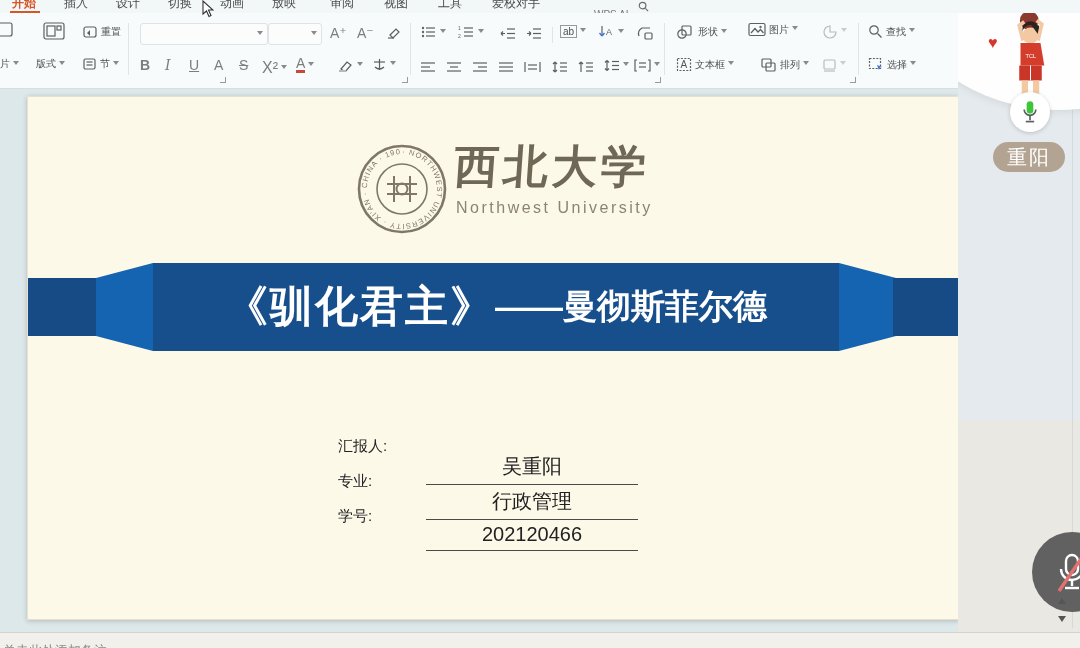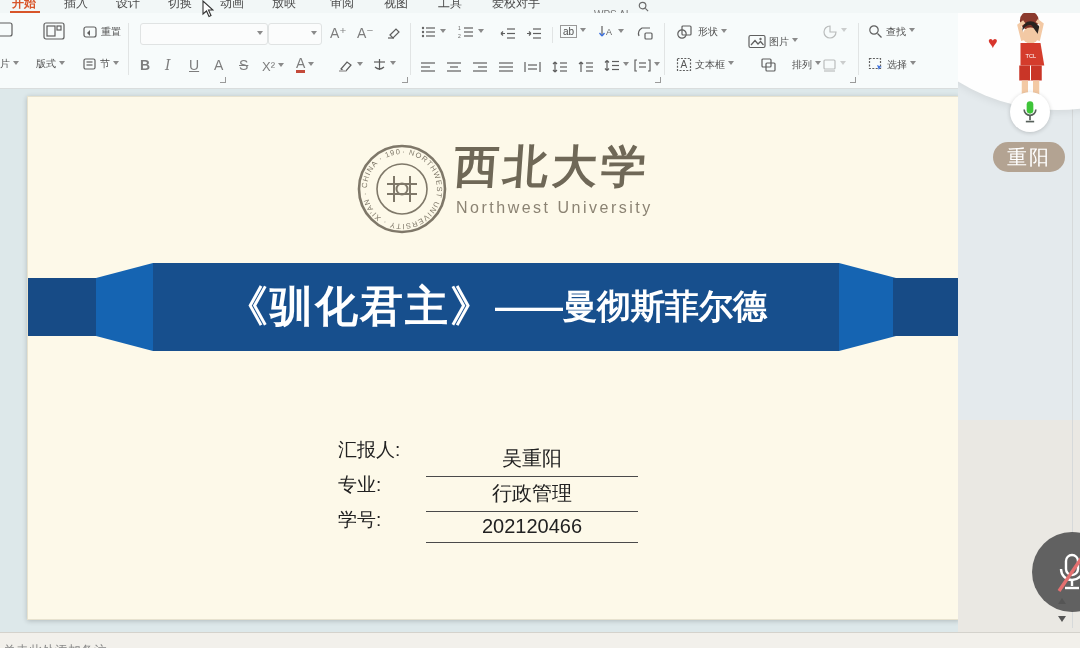--- a/index.html
+++ b/index.html
@@ -42,22 +42,22 @@
   
   .bn-main{position:absolute;left:125px;top:166px;width:686px;height:88px;background:#174f8d;
            display:flex;align-items:center;justify-content:center;}
   .bn-tail{position:absolute;top:181px;width:68px;height:58px;background:#174b86;}
   .bn-fold{position:absolute;top:166px;width:57px;height:88px;}
   .bn-t1{font-size:43px;font-weight:bold;color:#fff;letter-spacing:2px;}
   .bn-t2{font-size:34px;font-weight:bold;color:#fff;}
 
   
   .frow{position:absolute;left:310px;width:330px;height:26px;}
-  .flabel{position:absolute;left:0;top:0;font-size:19px;color:#222;}
-  .fval{position:absolute;left:88px;top:8px;width:212px;text-align:center;font-size:20px;color:#222;
+  .flabel{position:absolute;left:0;top:0;font-size:15px;color:#222;}
+  .fval{position:absolute;left:88px;top:16px;width:212px;text-align:center;font-size:20px;color:#222;
         border-bottom:1.5px solid #4a4a4a;padding-bottom:4px;}
 
   
   .panel{left:958px;top:0;width:122px;height:648px;background:#e4eaed;overflow:hidden;z-index:25;}
   .panel-bottom{position:absolute;left:0;top:420px;width:122px;height:212px;background:#eae8e3;}
   .scrolltrack{position:absolute;left:114px;top:88px;width:1px;height:540px;background:#d6d9da;}
   .bigcircle{position:absolute;left:-90px;top:-270px;width:380px;height:380px;border-radius:50%;background:#fefefe;box-shadow:0 2px 8px rgba(0,0,0,.08);}
   .micbtn{position:absolute;left:52px;top:92px;width:40px;height:40px;border-radius:50%;background:#fff;
           box-shadow:0 1px 4px rgba(0,0,0,.18);display:flex;align-items:center;justify-content:center;}
   .namepill{position:absolute;left:35px;top:142px;width:72px;height:30px;border-radius:15px;background:#b3a392;
@@ -151,21 +151,21 @@
     <path d="M5 9 l6 -6 l3 3 l-6 6 z" class="ricon"></path>
       <line x1="3" y1="12" x2="9" y2="12" class="ricon"></line>
   </svg>
 
   <span class="abs ftglyph" style="left:140px;top:44px;font-weight:bold">B</span>
   <span class="abs ftglyph" style="left:165px;top:44px;font-style:italic;font-family:'DejaVu Serif',serif">I</span>
   <span class="abs ftglyph" style="left:189px;top:44px;text-decoration:underline">U</span>
   <span class="abs ftglyph" style="left:214px;top:44px">A</span>
   <span class="abs ftglyph" style="left:239px;top:44px;text-decoration:line-through">S</span>
   <div class="rbtn" style="left:262px;top:46px">
-    <span class="ftglyph" style="font-size:13px">X²</span>
+    <span class="ftglyph" style="font-size:16px">X²</span>
       <i class="cv"></i>
   </div>
   <div class="rbtn" style="left:296px;top:44px">
     <span class="ftglyph" style="border-bottom:3px solid #c44a3a;line-height:13px">A</span>
       <i class="cv"></i>
   </div>
   <div class="rbtn" style="left:338px;top:46px">
     <svg width="16" height="13" viewBox="0 0 16 13">
       <path d="M3 10 l6 -7 l4 3 l-6 7 z" class="ricon"></path>
         <line x1="1" y1="12" x2="8" y2="12" stroke="#b9b9b9" stroke-width="2"></line>
@@ -293,21 +293,21 @@
   <div class="vsep" style="left:664px"></div>
 
   <div class="rbtn" style="left:676px;top:11px">
     <svg width="17" height="16" viewBox="0 0 17 16">
       <rect x="6" y="2" width="9" height="9" rx="1" class="ricon"></rect>
         <circle cx="6" cy="10" r="4.2" class="ricon" fill="#f7fbfb"></circle>
     </svg>
     <span class="rlabel" style="margin-left:5px">形状</span>
       <i class="cv"></i>
   </div>
-  <div class="rbtn" style="left:748px;top:21px">
+  <div class="rbtn" style="left:748px;top:9px">
     <svg width="18" height="15" viewBox="0 0 18 15">
       <rect x="1" y="1.5" width="16" height="12" rx="1.5" class="ricon"></rect>
       <path d="M3 11 l4 -4.5 l3 3.5 l2.5 -2.5 l3 3.5" class="ricon"></path>
         <circle cx="12.5" cy="5" r="1.2" fill="#6b6b6b"></circle>
     </svg>
     <span class="rlabel" style="margin-left:3px">图片</span>
       <i class="cv"></i>
   </div>
   <div class="rbtn" style="left:822px;top:11px;opacity:.4">
     <svg width="16" height="15" viewBox="0 0 16 15">
@@ -322,21 +322,21 @@
       <text x="4.5" y="11" font-size="10" fill="#555">A</text>
     </svg>
     <span class="rlabel" style="margin-left:3px">文本框</span>
       <i class="cv"></i>
   </div>
   <div class="rbtn" style="left:760px;top:44px">
     <svg width="17" height="15" viewBox="0 0 17 15">
       <rect x="2" y="2" width="9" height="8" rx="1" class="ricon"></rect>
         <rect x="6" y="6" width="9" height="8" rx="1" class="ricon" fill="#f7fbfb"></rect>
     </svg>
-    <span class="rlabel" style="margin-left:15px">排列</span>
+    <span class="rlabel" style="margin-left:3px">排列</span>
       <i class="cv"></i>
   </div>
   <div class="rbtn" style="left:822px;top:44px;opacity:.4">
     <svg width="15" height="15" viewBox="0 0 15 15">
       <rect x="2" y="3" width="11" height="9" rx="1" class="ricon"></rect>
         <line x1="2" y1="14" x2="13" y2="14" class="ricon"></line>
     </svg>
       <i class="cv"></i>
   </div>
 

